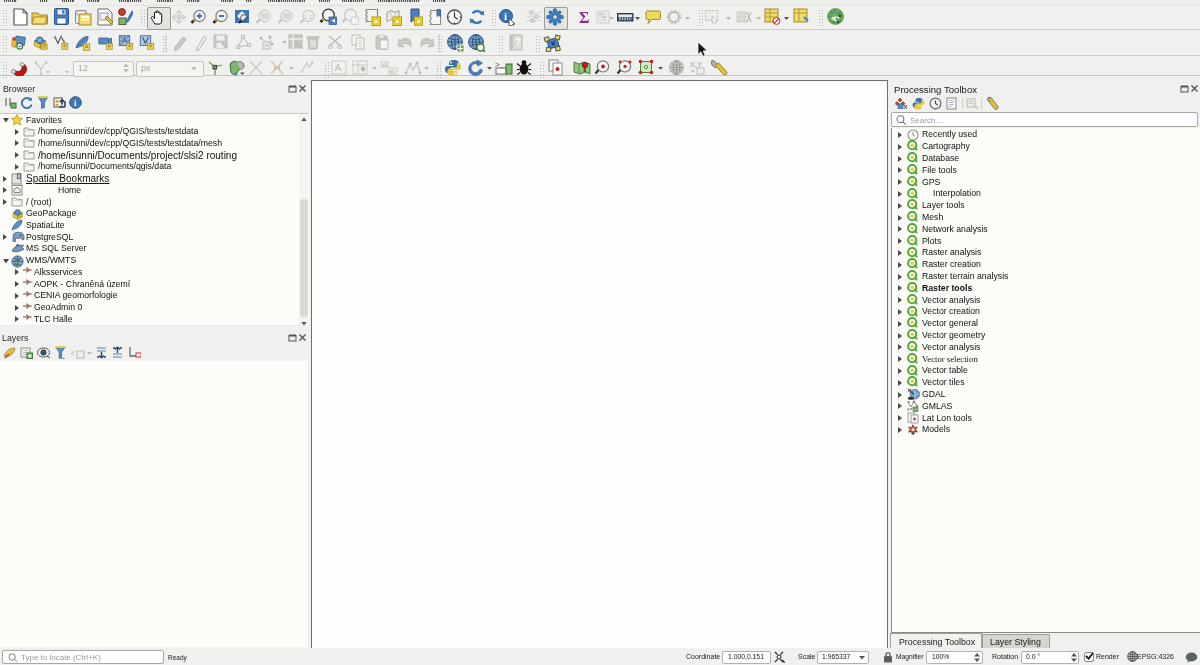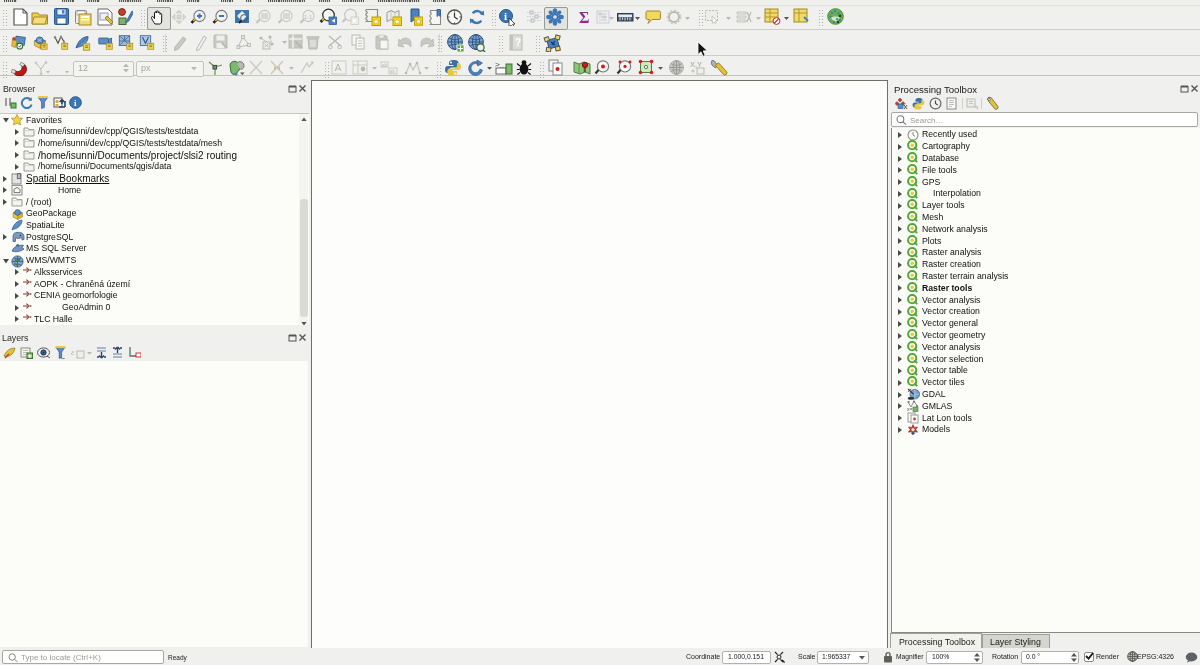--- a/index.html
+++ b/index.html
@@ -702,21 +702,21 @@
     </svg>
     <div style="position:absolute;left:34px;top:290.3px;font-size:8.7px;color:#101010;white-space:nowrap;">CENIA geomorfologie</div>
     <svg style="position:absolute;left:14px;top:303.52px" width="6" height="8" viewBox="0 0 6 8">
       <path d="M1 1 L5 4 1 7z" fill="#4a4a46"></path>
     </svg>
     <svg style="position:absolute;left:22px;top:301.52px" width="10" height="8" viewBox="0 0 10 8">
       <path d="M1 4 h6" stroke="#8a4a3c" stroke-width="1.1"></path>
       <path d="M7 4 L4.4 1.6 M7 4 L4.4 6.4" stroke="#8a4a3c" stroke-width="1.1" fill="none"></path>
       <circle cx="8.4" cy="4" r="1.1" fill="#a8645a"></circle>
     </svg>
-    <div style="position:absolute;left:34px;top:302.02px;font-size:8.7px;color:#101010;white-space:nowrap;margin-left:28px;">GeoAdmin 0</div>
+    <div style="position:absolute;left:34px;top:302.02px;font-size:8.7px;color:#101010;white-space:nowrap;">GeoAdmin 0</div>
     <svg style="position:absolute;left:14px;top:315.24px" width="6" height="8" viewBox="0 0 6 8">
       <path d="M1 1 L5 4 1 7z" fill="#4a4a46"></path>
     </svg>
     <svg style="position:absolute;left:22px;top:313.24px" width="10" height="8" viewBox="0 0 10 8">
       <path d="M1 4 h6" stroke="#8a4a3c" stroke-width="1.1"></path>
       <path d="M7 4 L4.4 1.6 M7 4 L4.4 6.4" stroke="#8a4a3c" stroke-width="1.1" fill="none"></path>
       <circle cx="8.4" cy="4" r="1.1" fill="#a8645a"></circle>
     </svg>
     <div style="position:absolute;left:34px;top:313.74px;font-size:8.7px;color:#101010;white-space:nowrap;">TLC Halle</div>
     <div style="position:absolute;left:299px;top:114px;width:9px;height:211px;background:#f4f4f1"></div>
@@ -993,21 +993,21 @@
     </svg>
     <div style="position:absolute;left:922px;top:341.8px;font-size:8.7px;color:#101010;white-space:nowrap;">Vector analysis</div>
     <svg style="position:absolute;left:897px;top:355.1px" width="6" height="8" viewBox="0 0 6 8">
       <path d="M1 1 L5 4 1 7z" fill="#4a4a46"></path>
     </svg>
     <svg style="position:absolute;left:907px;top:352.8px" width="11" height="11" viewBox="0 0 11 11">
       <circle cx="5.2" cy="5.2" r="4.1" fill="none" stroke="#52a636" stroke-width="2"></circle>
       <circle cx="5.2" cy="5.2" r="1.7" fill="#e7c940"></circle>
       <path d="M7.2 7.2 L10.2 10.2" stroke="#52a636" stroke-width="1.9"></path>
     </svg>
-    <div style="position:absolute;left:922px;top:353.6px;font-size:8.7px;color:#101010;white-space:nowrap;">Vector selection</div>
+    <div style="position:absolute;left:922px;top:353.6px;font-size:8.7px;color:#101010;white-space:nowrap;font-family:Liberation Serif, serif;">Vector selection</div>
     <svg style="position:absolute;left:897px;top:366.9px" width="6" height="8" viewBox="0 0 6 8">
       <path d="M1 1 L5 4 1 7z" fill="#4a4a46"></path>
     </svg>
     <svg style="position:absolute;left:907px;top:364.59999999999997px" width="11" height="11" viewBox="0 0 11 11">
       <circle cx="5.2" cy="5.2" r="4.1" fill="none" stroke="#52a636" stroke-width="2"></circle>
       <circle cx="5.2" cy="5.2" r="1.7" fill="#e7c940"></circle>
       <path d="M7.2 7.2 L10.2 10.2" stroke="#52a636" stroke-width="1.9"></path>
     </svg>
     <div style="position:absolute;left:922px;top:365.4px;font-size:8.7px;color:#101010;white-space:nowrap;">Vector table</div>
     <svg style="position:absolute;left:897px;top:378.70000000000005px" width="6" height="8" viewBox="0 0 6 8">

